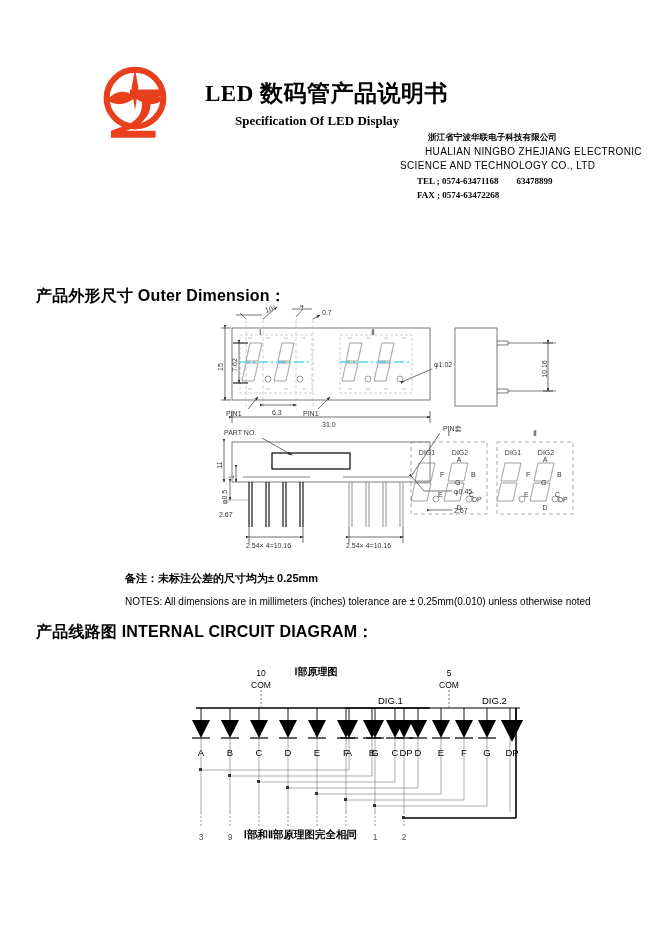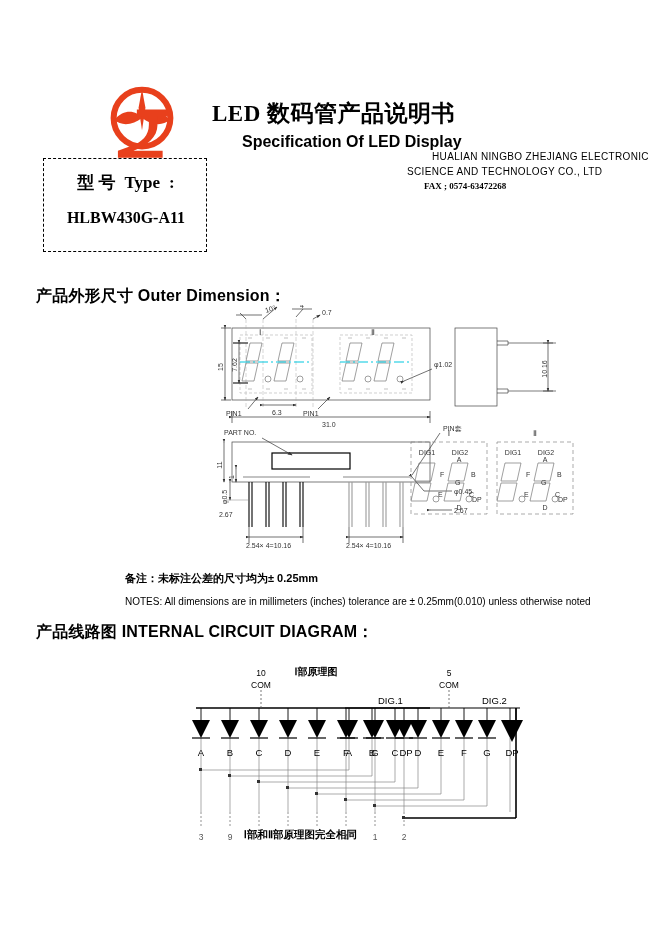--- a/index.html
+++ b/index.html
@@ -6,34 +6,34 @@
   body {
     width:662px; height:936px;
     background:#ffffff;
     font-family:"Liberation Sans", sans-serif;
     color:#000;
     position:relative;
     overflow:hidden;
   }
 
   
-  #header { position:absolute; left:7px; top:0; width:584px; height:250px;margin-top:20px; }
+  #header { position:absolute; left:0; top:0; width:584px; height:250px; }
 
   #logo { position:absolute; left:92px; top:62px; width:86px; height:86px; }
 
   #title-main {
     position:absolute; left:205px; top:78px; width:330px;
     font-family:"Liberation Serif", serif;
     font-weight:bold; font-size:23px; letter-spacing:0.5px;
     text-align:left; white-space:nowrap;
   }
   #title-sub {
     position:absolute; left:235px; top:113px; width:290px;
-    font-family:Liberation Sans, sans-serif;
-    font-weight:bold; font-size:16px;
+    font-family:Liberation Serif, serif;
+    font-weight:bold; font-size:13px;
     text-align:left; white-space:nowrap;
   }
 
   #company { position:absolute; left:400px; top:130px; width:250px; }
   #company div { font-size:10px; line-height:14.5px; white-space:nowrap; }
   .co-cn { font-weight:bold; font-size:8.6px !important; padding-left:28px; }
   .co-en1 { padding-left:25px; letter-spacing:0.35px; }
   .co-en2 { padding-left:0px; letter-spacing:0.35px; }
   .co-tel { font-family:"Liberation Serif", serif; font-weight:bold;
             font-size:9px !important; padding-left:17px; }
@@ -112,29 +112,27 @@
         <path d="M82 44 C70 30 56 34 50 42 C60 50 74 52 82 44 Z"></path>
         <path d="M44 40 L58 40 L58 50 C58 62 50 70 38 74 L22 80 L22 88 L74 88 L74 80 L40 80 C56 74 68 64 68 50 L68 40 L80 40 L80 32 L44 32 Z"></path>
       </g>
     </svg>
   </div>
 
   <div id="title-main">LED 数码管产品说明书</div>
   <div id="title-sub">Specification Of LED Display</div>
 
   <div id="company">
+    <div class="co-cn">浙江省宁波华联电子科技有限公司</div>
     <div class="co-en1">HUALIAN NINGBO ZHEJIANG ELECTRONIC</div>
     <div class="co-en2">SCIENCE AND TECHNOLOGY CO., LTD</div>
+    <div class="co-tel"><span>TEL ; 0574-63471168</span><span class="gap"></span><span>63478899</span></div>
     <div class="co-fax">FAX ; 0574-63472268</div>
   </div>
 
-  <div id="type-box">
-    <div id="type-line1"><span>型 号</span><span class="sp"></span><span>Type</span><span class="sp"></span><span>:</span></div>
-    <div id="type-line2">HLBW430G-A11</div>
-  </div>
 
 </div>
 
 <div class="section-heading" id="sec-outer">产品外形尺寸 Outer Dimension：</div>
 
 <div id="drawing">
 <svg width="662" height="255" viewBox="0 0 662 255">
   <defs>
     <marker id="ah" markerWidth="7" markerHeight="7" refX="6" refY="2.5" orient="auto">
       <path d="M0,0 L7,2.5 L0,5 Z" fill="#333"></path>

